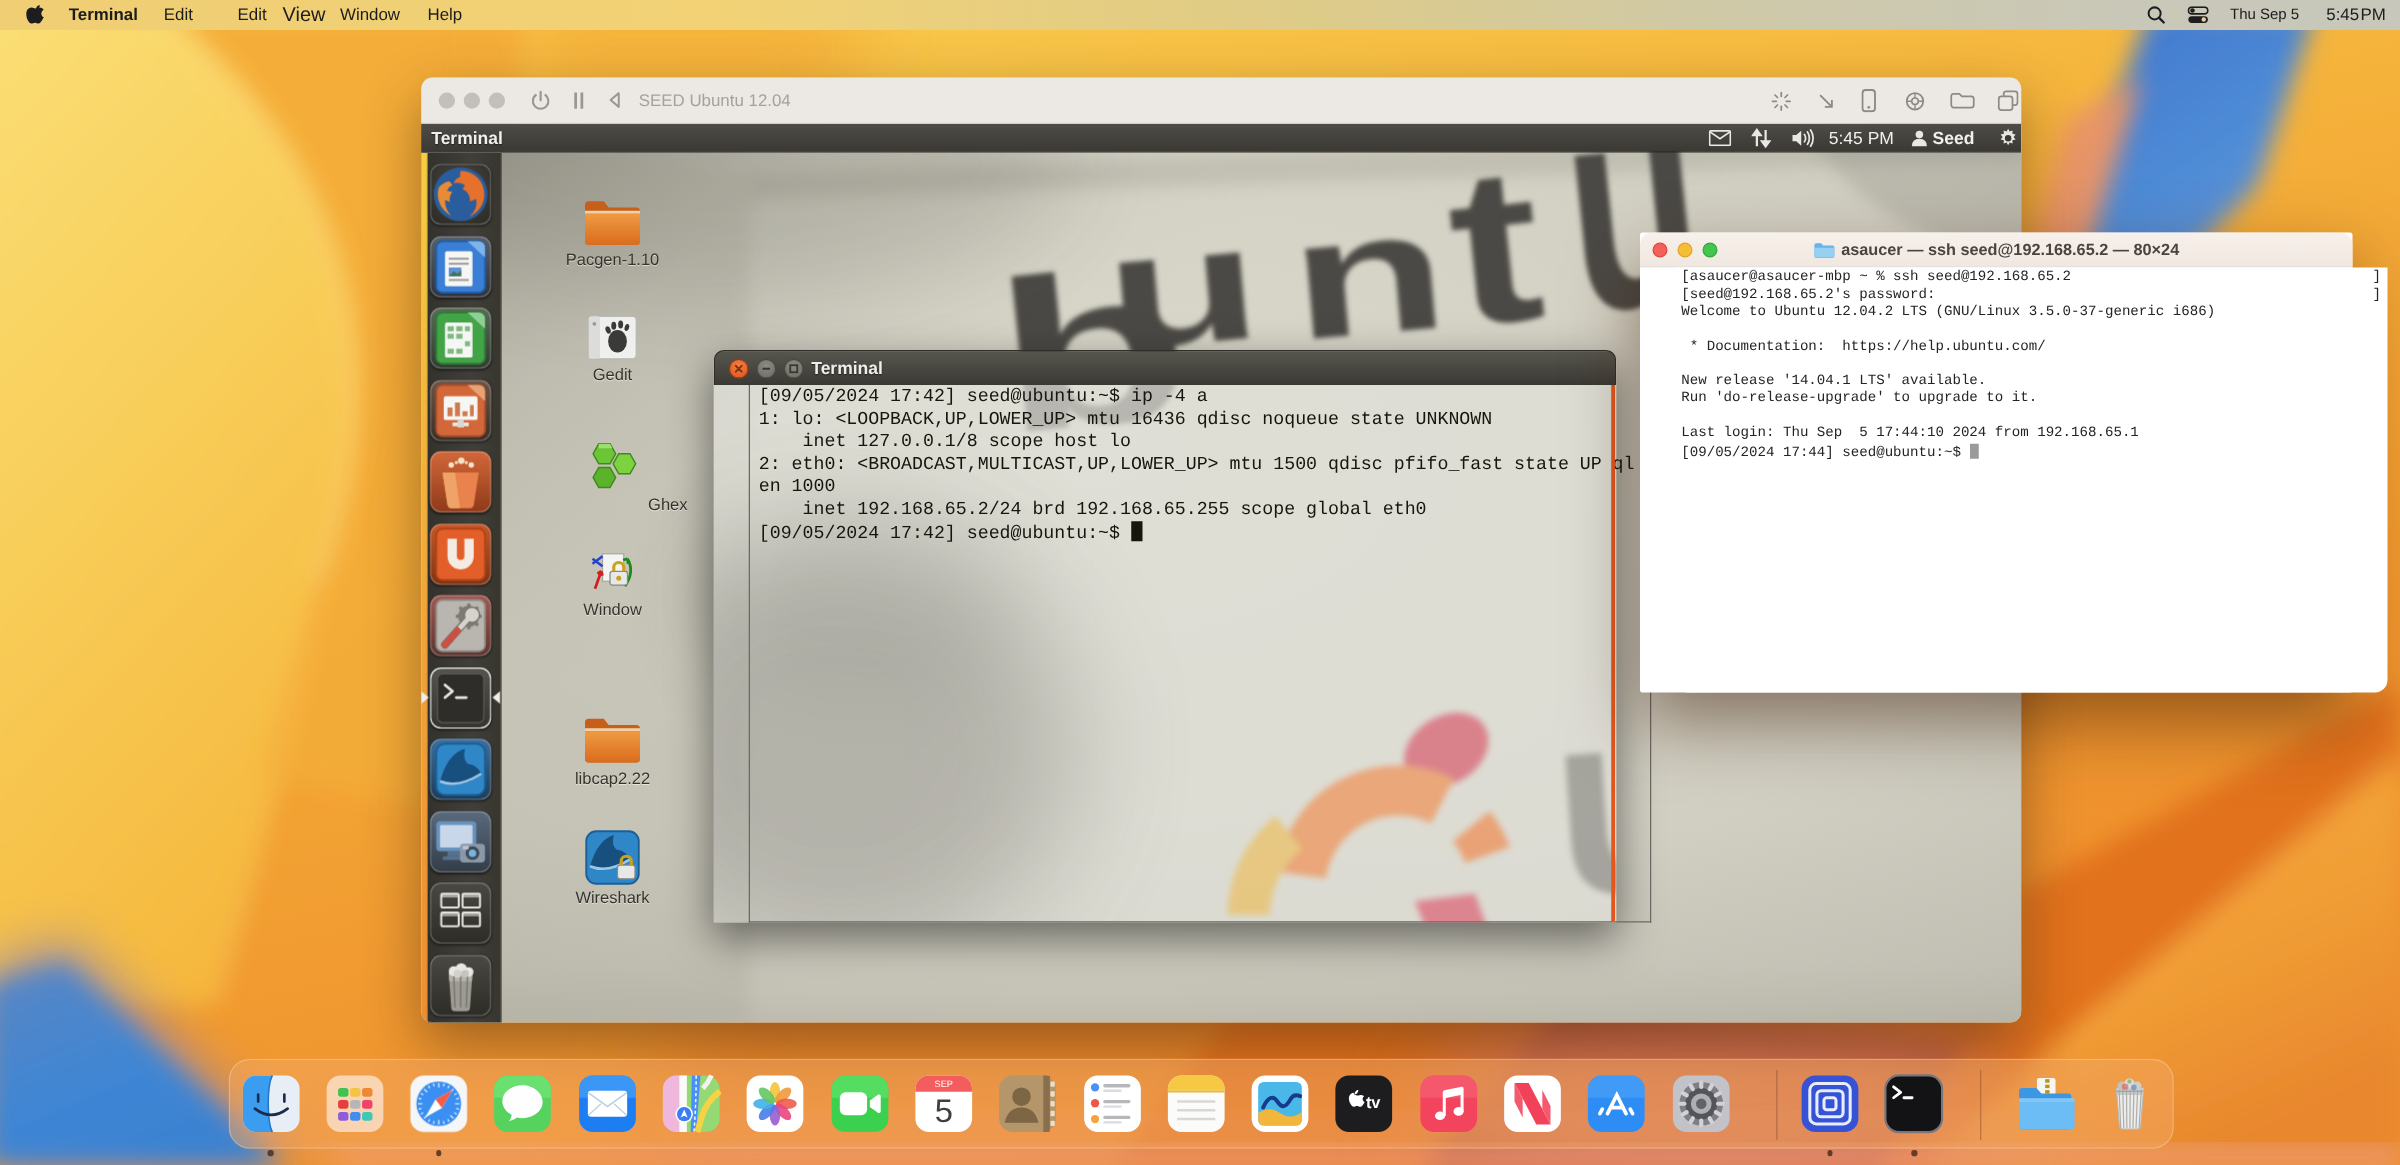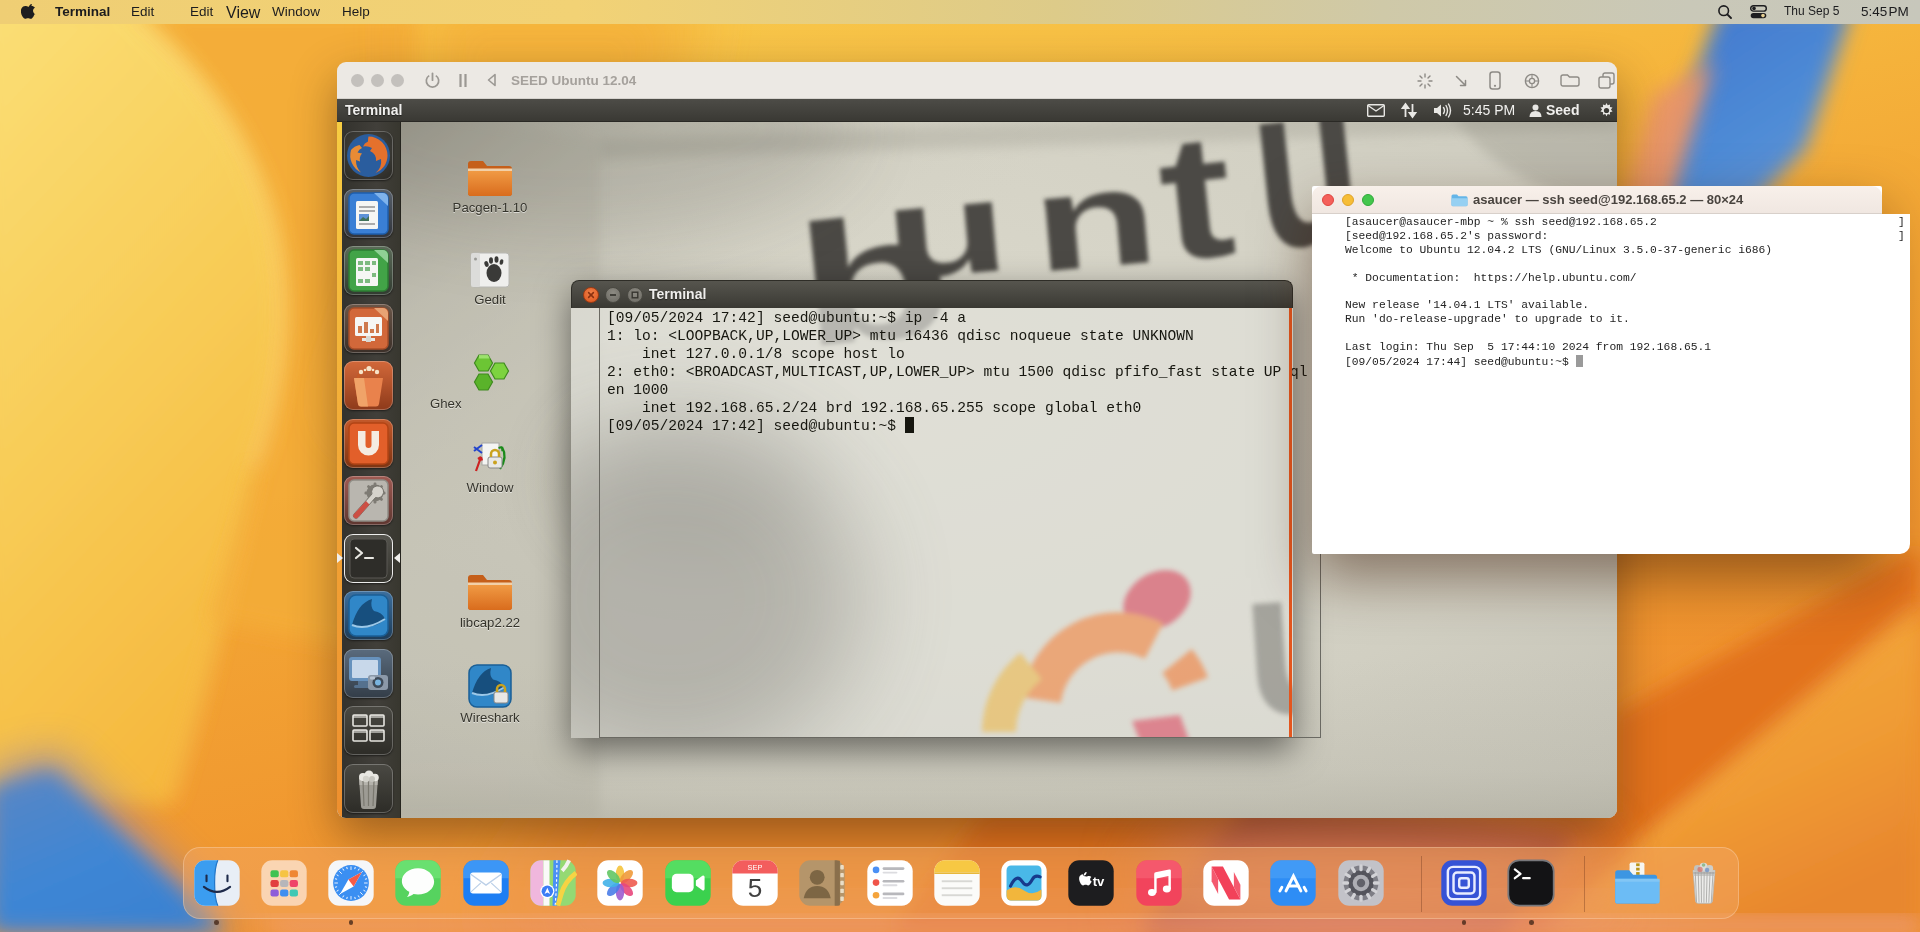--- a/index.html
+++ b/index.html
@@ -115,21 +115,21 @@
         <path d="M8.5 1.5 V8.2" stroke="#9b9893" stroke-width="1.8" stroke-linecap="round"></path>
         <path d="M5.2 3.6 a6.2 6.2 0 1 0 6.6 0" fill="none" stroke="#9b9893" stroke-width="1.7"></path>
       </svg>
     <svg class="abs" style="left:120px;top:11px;" width="12" height="15" viewBox="0 0 12 15">
         <line x1="3.5" y1="1" x2="3.5" y2="14" stroke="#9b9893" stroke-width="2.2"></line>
         <line x1="8.5" y1="1" x2="8.5" y2="14" stroke="#9b9893" stroke-width="2.2"></line>
       </svg>
     <svg class="abs" style="left:147px;top:10px;" width="16" height="16" viewBox="0 0 16 16">
         <path d="M11 2.5 L4.5 8 L11 13.5 Z" fill="none" stroke="#9b9893" stroke-width="1.6" stroke-linejoin="round"></path>
       </svg>
-    <div class="abs" style="left:174px;top:11px;font-size:13.5px;font-weight:bold;color:#a5a19c;">SEED Ubuntu 12.04</div>
+    <div class="abs" style="left:174px;top:11px;font-size:13.5px;font-weight:normal;color:#a5a19c;">SEED Ubuntu 12.04</div>
     <svg class="abs" style="left:1080px;top:11px;" width="16" height="16" viewBox="0 0 16 16">
         <g stroke="#8d8a85" stroke-width="1.4" stroke-linecap="round">
           <line x1="8" y1="1" x2="8" y2="4"></line>
           <line x1="8" y1="12" x2="8" y2="15"></line>
           <line x1="1" y1="8" x2="4" y2="8"></line>
           <line x1="12" y1="8" x2="15" y2="8"></line>
           <line x1="3" y1="3" x2="5" y2="5"></line>
           <line x1="11" y1="11" x2="13" y2="13"></line>
           <line x1="3" y1="13" x2="5" y2="11"></line>
           <line x1="11" y1="5" x2="13" y2="3"></line>
@@ -428,21 +428,21 @@
         </svg>
 <div class="abs" style="left:93px;top:193px;width:120px;text-align:center;font-size:13.2px;color:#35342c;text-shadow:0 1px 0 rgba(255,255,255,0.55);">Gedit</div>
 <svg class="abs" width="50" height="48" viewBox="0 0 50 48" style="left:128px;top:250px;">
           <g stroke="#3e8a1e" stroke-width="1.2">
             <path d="M14 6 l9 0 4.5 8 -4.5 8 -9 0 -4.5 -8 Z" fill="#6cc534"></path>
             <path d="M30 14 l9 0 4.5 8 -4.5 8 -9 0 -4.5 -8 Z" fill="#7dd33f"></path>
             <path d="M14 25 l9 0 4.5 8 -4.5 8 -9 0 -4.5 -8 Z" fill="#5ab32a"></path>
           </g>
           <path d="M14 6 l9 0 2 3.5 -11 0 Z" fill="#a8e87a" opacity="0.8"></path>
         </svg>
-<div class="abs" style="left:93px;top:297px;width:120px;text-align:left;font-size:13.2px;color:#35342c;text-shadow:0 1px 0 rgba(255,255,255,0.55);">Ghex</div>
+<div class="abs" style="left:93px;top:297px;width:120px;text-align:right;font-size:13.2px;color:#35342c;text-shadow:0 1px 0 rgba(255,255,255,0.55);">Ghex</div>
 <svg class="abs" width="44" height="42" viewBox="0 0 44 42" style="left:131px;top:338px;">
           <rect x="14" y="6" width="17" height="22" fill="#f4f4f2" stroke="#a8a8a4" stroke-width="1"></rect>
           <path d="M8 34 l5 -14 m0 0 l-3 2 m3 -2 l1 3.5" stroke="#cc2222" stroke-width="2.2" fill="none"></path>
           <path d="M34 10 q6 10 -2 22 m2 -22 l-3.5 1 m3.5 -1 l.5 4" stroke="#1a8a1a" stroke-width="2.2" fill="none"></path>
           <path d="M6 10 l8 6 m-8 -2 l8 -6" stroke="#2244cc" stroke-width="2"></path>
           <rect x="20" y="20" width="14" height="11" rx="2" fill="#e8e8e6" stroke="#888" stroke-width="1"></rect>
           <path d="M23 20 v-3 a4 4 0 0 1 8 0 v3" fill="none" stroke="#caa21e" stroke-width="2.5"></path>
           <circle cx="27" cy="25.5" r="2" fill="#caa21e"></circle>
         </svg>
 <div class="abs" style="left:93px;top:381px;width:120px;text-align:center;font-size:13.2px;color:#35342c;text-shadow:0 1px 0 rgba(255,255,255,0.55);">Window</div>

